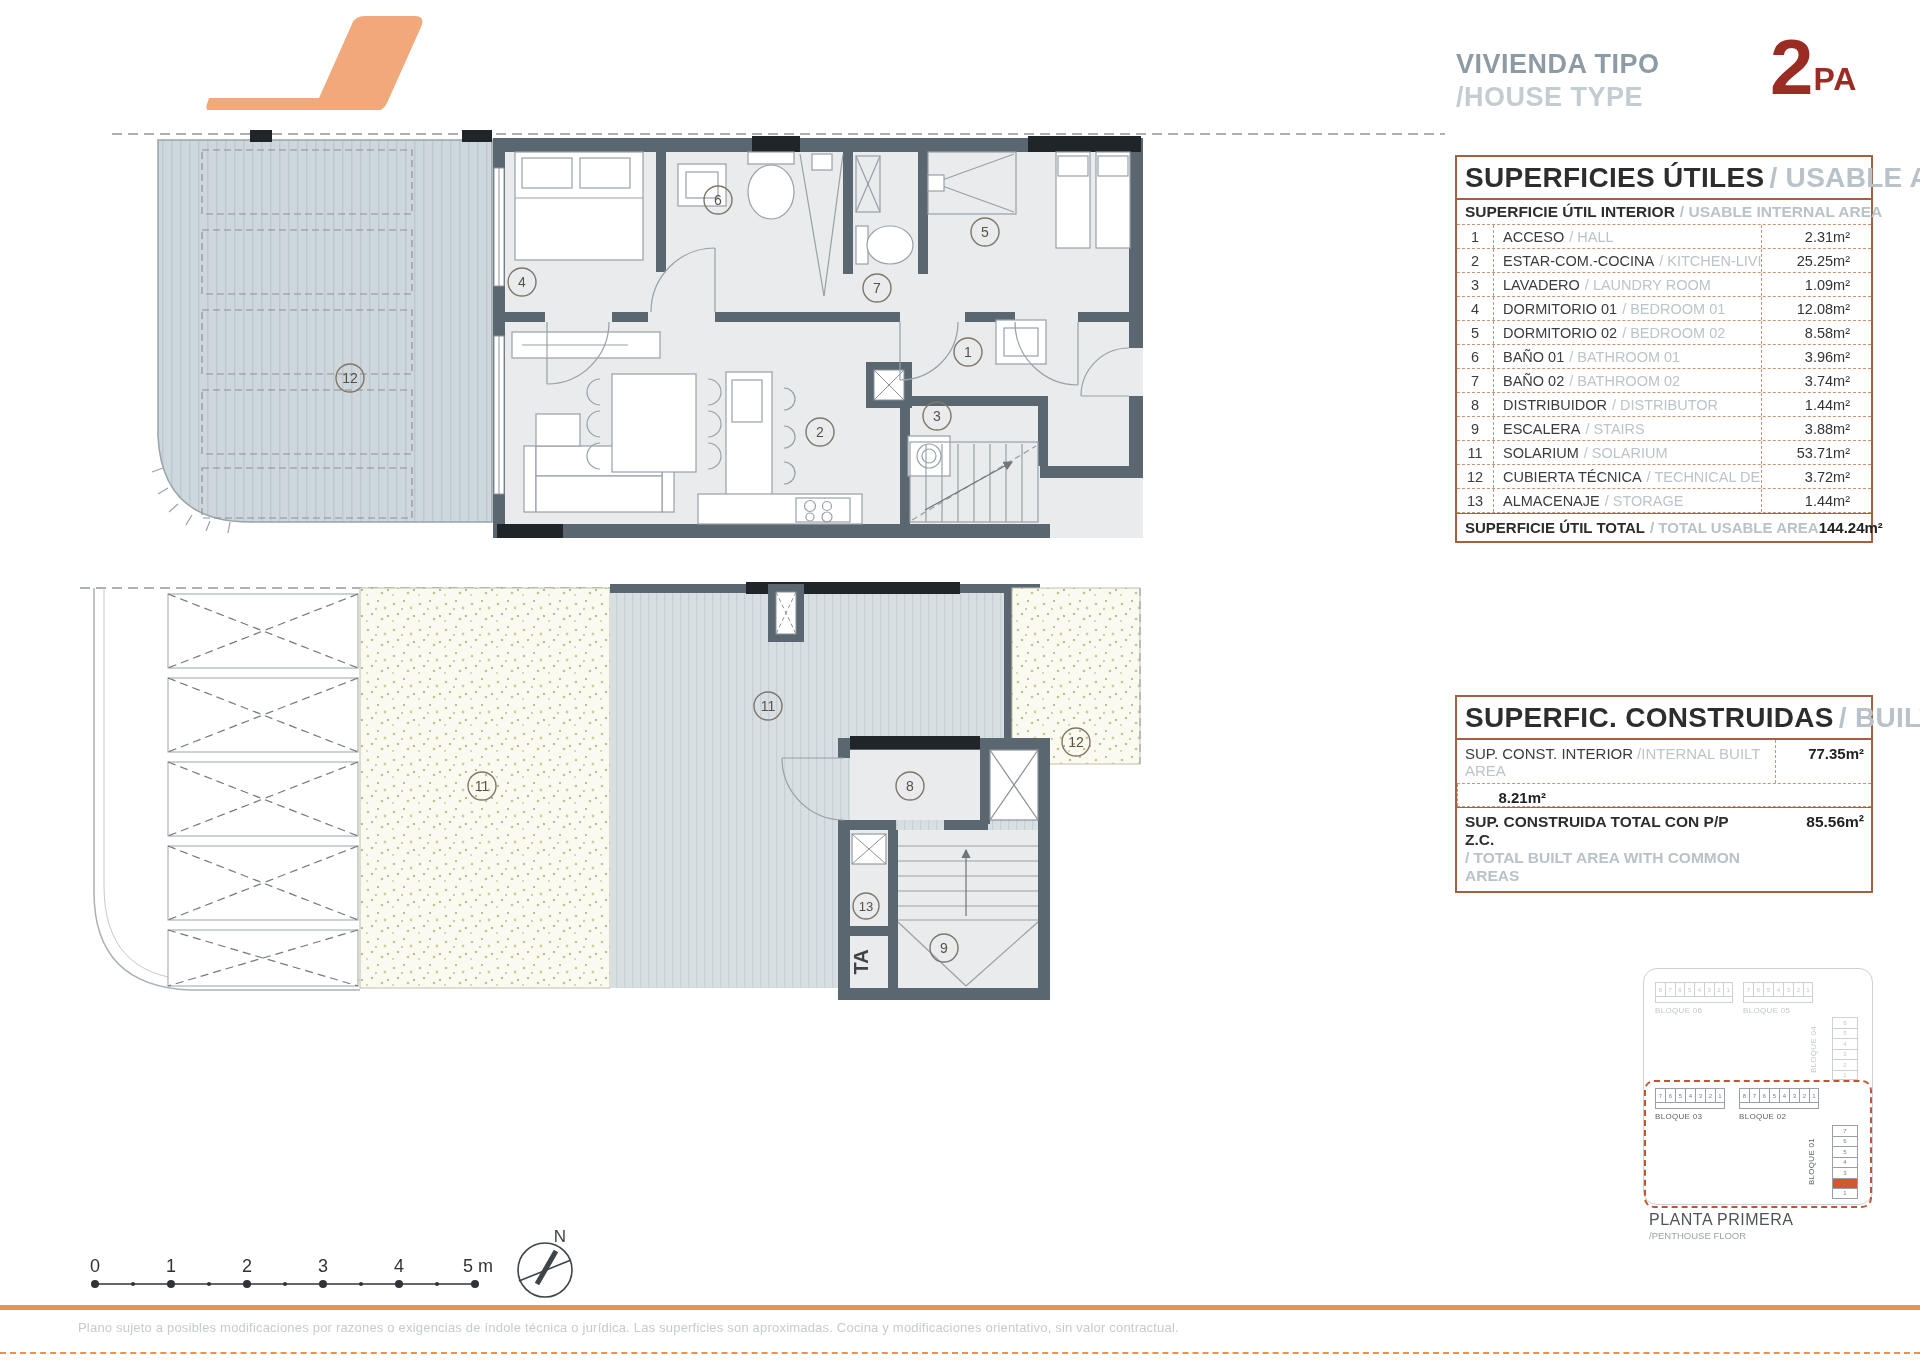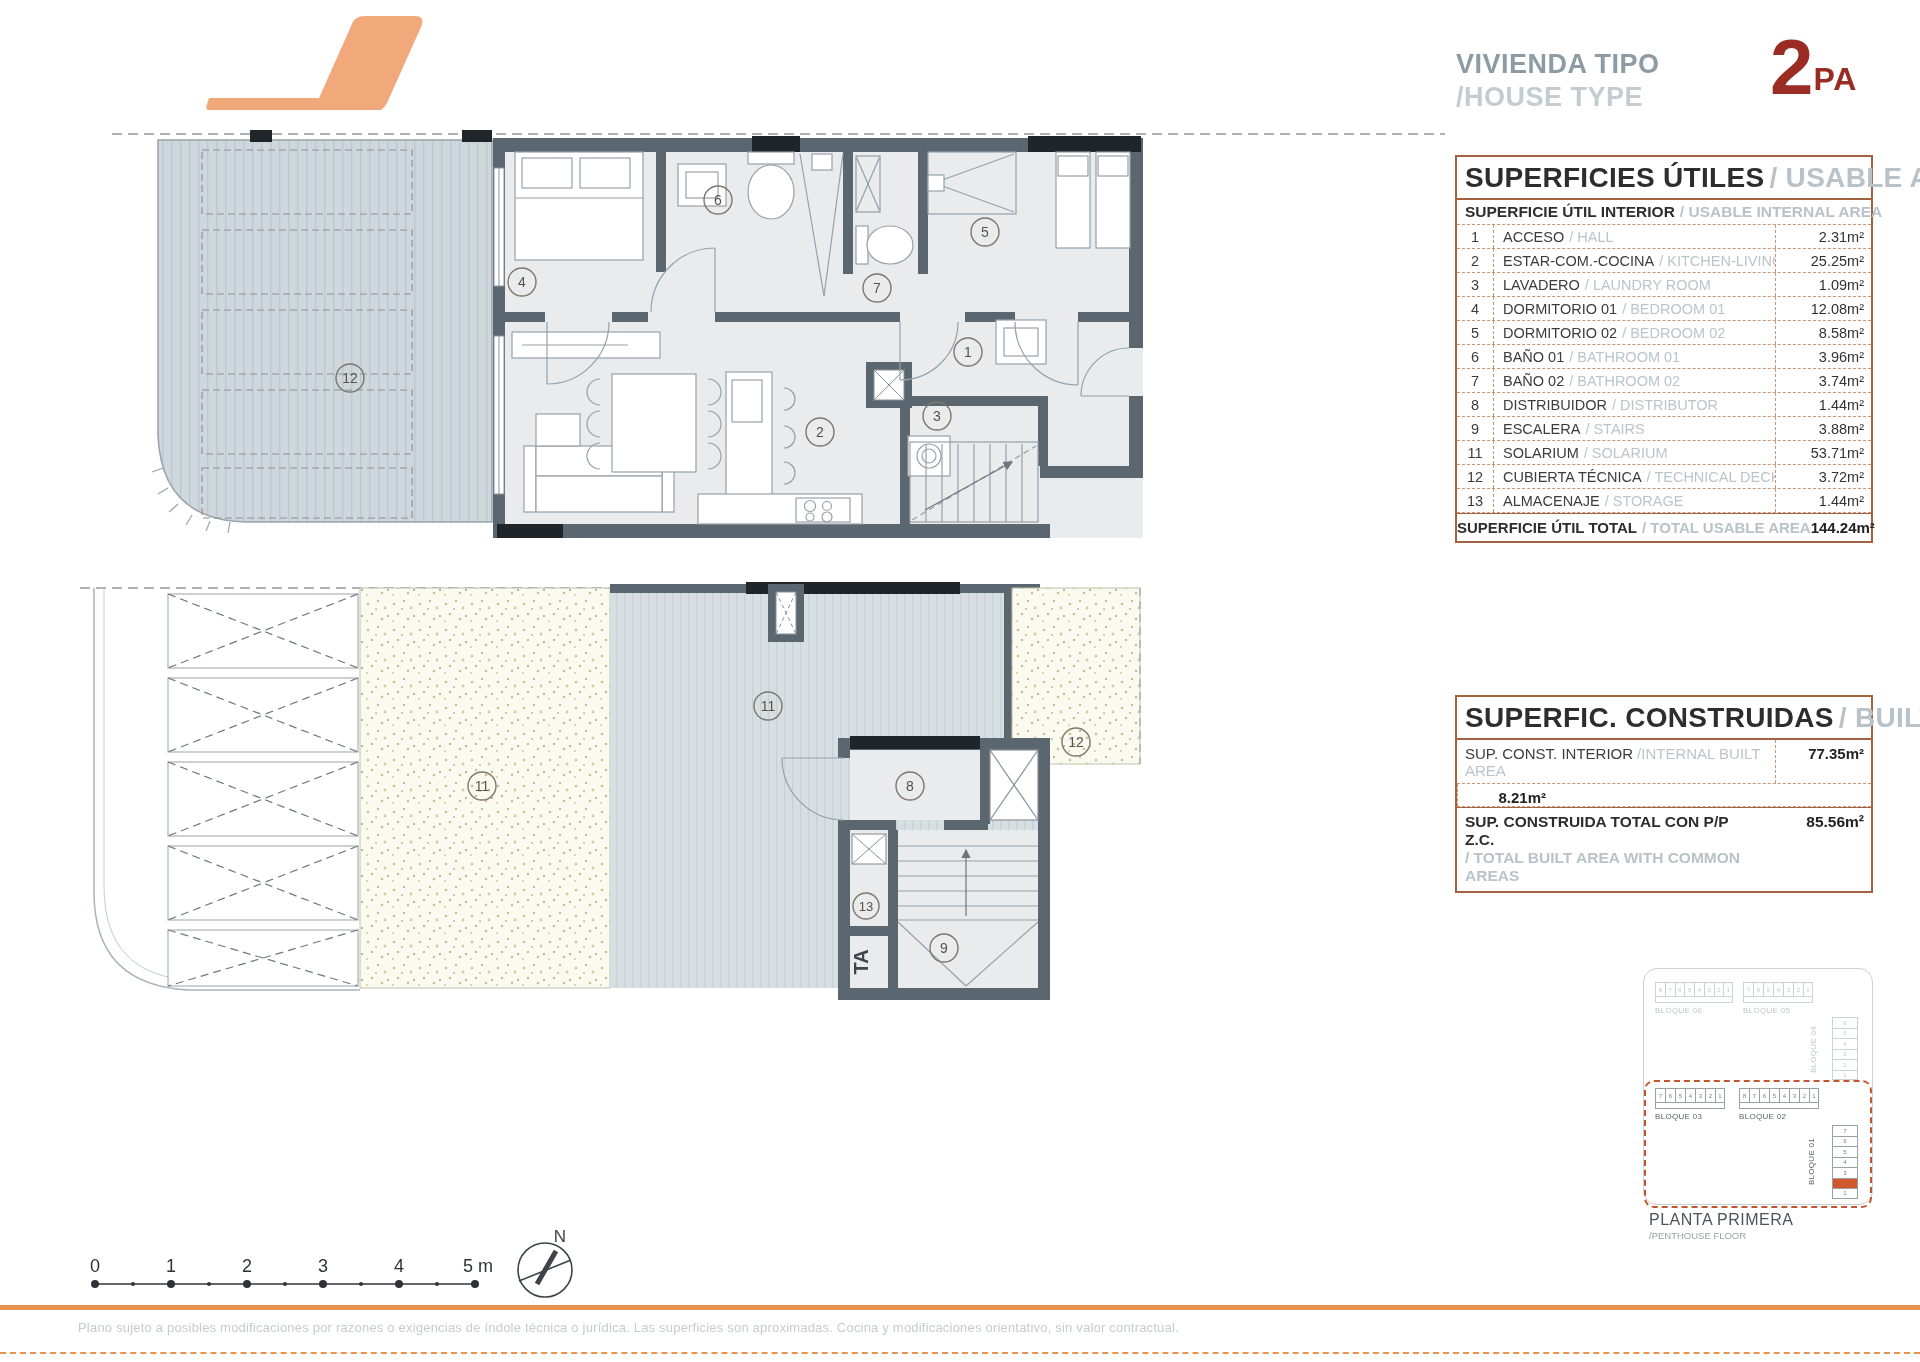--- a/index.html
+++ b/index.html
@@ -23,26 +23,26 @@
   .tbl-sub{border-bottom:1px dashed #cb9472;padding:3px 8px;font-weight:bold;font-size:15.5px;white-space:nowrap;text-align:center;}
   .tbl-sub .es{color:#2d2d2d;}
   .tbl-sub .en{color:#b9c2c8;margin-left:5px;}
   .r{display:flex;align-items:center;height:23px;font-size:14.5px;border-bottom:1px dashed #cb9472;}
   .r:last-child{border-bottom:none;}
   .r .num{width:36px;text-align:center;color:#3c3c3c;border-right:1px dashed #cb9472;align-self:stretch;
           display:flex;align-items:center;justify-content:center;}
   .r .nm{flex:1;padding-left:9px;white-space:nowrap;overflow:hidden;}
   .r .nm .es{color:#3c3c3c;}
   .r .nm .en{color:#bcc4c9;margin-left:5px;}
-  .r .val{width:88px;text-align:right;padding-right:7px;color:#333;border-left:1px dashed #cb9472;align-self:stretch;
+  .r .val{width:88px;text-align:right;padding-right:21px;color:#333;border-left:1px dashed #cb9472;align-self:stretch;
           display:flex;align-items:center;justify-content:flex-end;}
   .r.two{height:46px;}
   .r.two .nm .en{display:block;margin-left:0;}
   .trow-total{display:flex;align-items:center;height:27px;font-size:15px;border-top:1px solid #a4613f;}
-  .trow-total .nm{flex:1;white-space:nowrap;}
+  .trow-total .nm{flex:1;padding-left:8px;white-space:nowrap;}
   .trow-total .nm .es{color:#2d2d2d;font-weight:bold;}
   .trow-total .nm .en{color:#b9c2c8;font-weight:bold;margin-left:5px;}
   .trow-total .val{width:110px;text-align:right;padding-right:7px;font-weight:bold;color:#222;}
   
   .br{display:flex;font-size:15px;border-bottom:1px dashed #cb9472;}
   .br .nm{flex:1;padding:5px 0 4px 8px;}
   .br .nm .es{color:#3c3c3c;}
   .br .nm .en{color:#bcc4c9;}
   .br .nm .en.inline{margin-left:4px;}
   .br .nm .en.block{display:block;}

